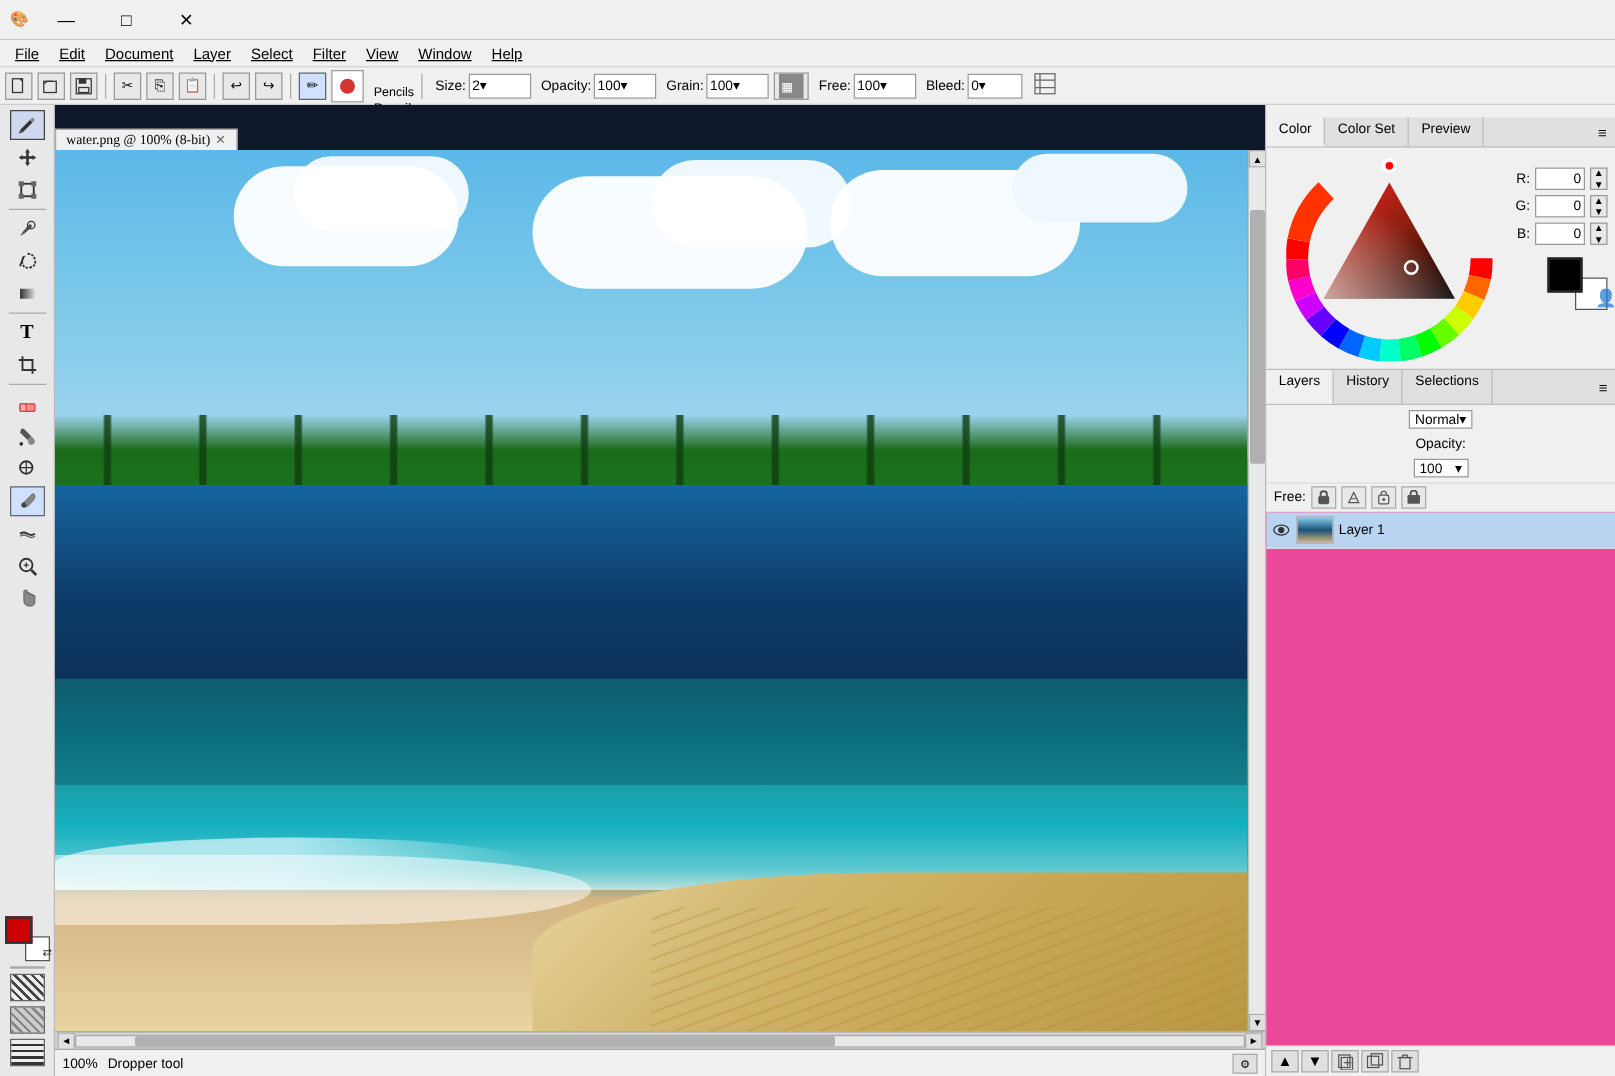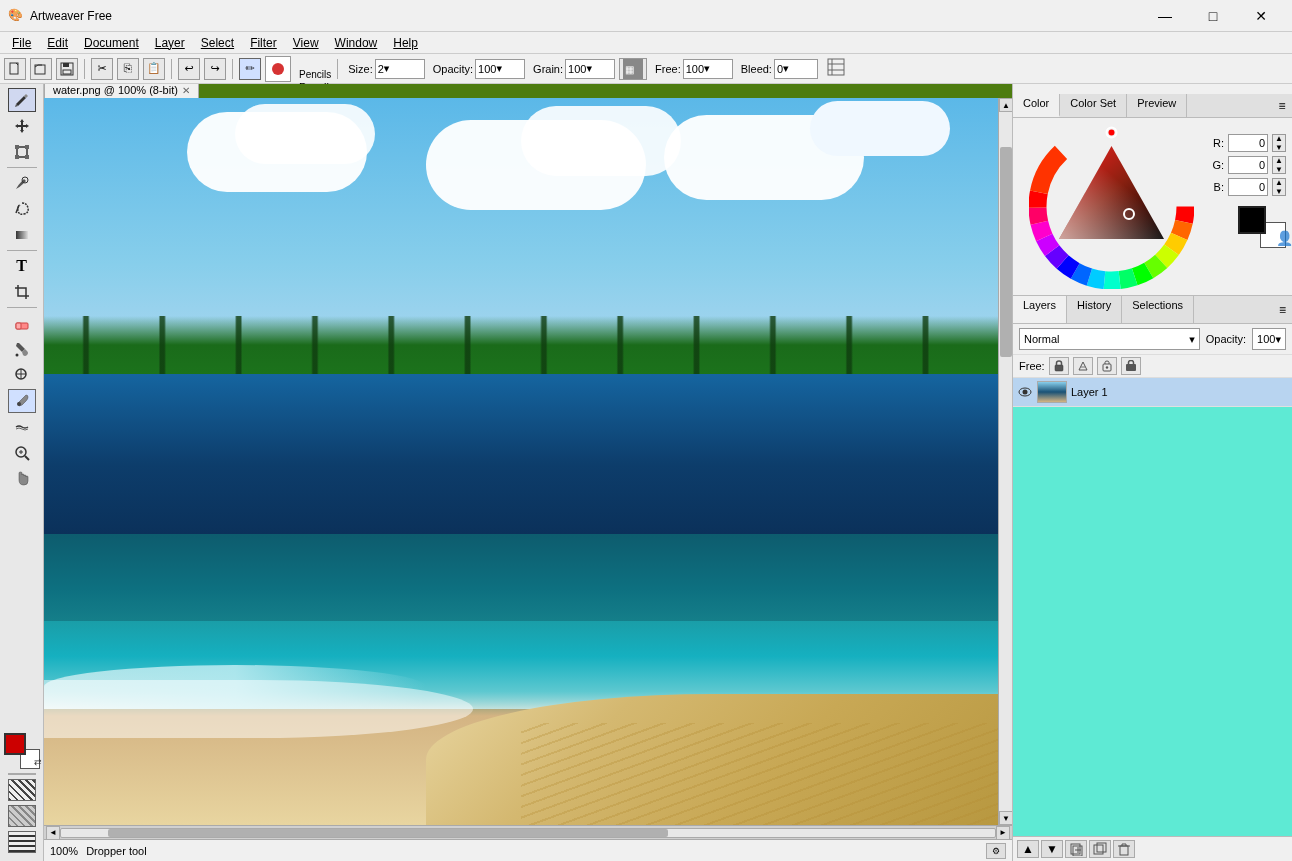--- a/index.html
+++ b/index.html
@@ -114,24 +114,25 @@
 
     
     #canvas-area {
       flex: 1;
       background: #888;
       display: flex;
       flex-direction: column;
       overflow: hidden;
     }
     #canvas-tabs {
-      background: #4d7c0f;
-      height: 14px;
+      background: #0f172a;
+      height: 36px;
       display: flex;
       align-items: flex-end;
+      font-family: Liberation Serif, serif;
     }
     .canvas-tab {
       background: #f0f0f0;
       border: 1px solid #aaa;
       border-bottom: none;
       padding: 2px 8px;
       font-size: 11px;
       cursor: pointer;
       display: flex; align-items: center; gap: 4px;
     }
@@ -295,20 +296,21 @@
       font-size: 12px;
     }
 
     
     .layers-controls {
       display: flex;
       align-items: center;
       padding: 4px 6px;
       gap: 6px;
       border-bottom: 1px solid #ddd;
+      flex-direction: column;
     }
     .blend-mode-dropdown {
       flex: 1;
       height: 22px;
       border: 1px solid #999;
       background: white;
       font-size: 11px;
       padding: 0 4px;
       display: flex; align-items: center; justify-content: space-between;
       cursor: pointer;
@@ -329,21 +331,21 @@
       border: 1px solid #aaa;
       background: #e8e8e8;
       cursor: pointer;
       display: flex; align-items: center; justify-content: center;
       font-size: 11px;
     }
 
     
     .layers-list {
       flex: 1;
-      background: #5eead4;
+      background: #ec4899;
       overflow-y: auto;
     }
     .layer-item {
       display: flex;
       align-items: center;
       padding: 3px 4px;
       border-bottom: 1px solid #e0e0e0;
       cursor: pointer;
       gap: 4px;
     }
@@ -439,21 +441,20 @@
       flex-direction: column;
       gap: 4px;
       padding-top: 10px;
     }
   </style>
 </head>
 <body>
 
 <div id="title-bar">
   <span class="app-icon">🎨</span>
-  <span class="title">Artweaver Free</span>
   <div class="window-controls">
     <button class="win-btn">—</button>
     <button class="win-btn">□</button>
     <button class="win-btn close">✕</button>
   </div>
 </div>
 
 <div id="menu-bar">
   <span class="menu-item">File</span>
   <span class="menu-item">Edit</span>

